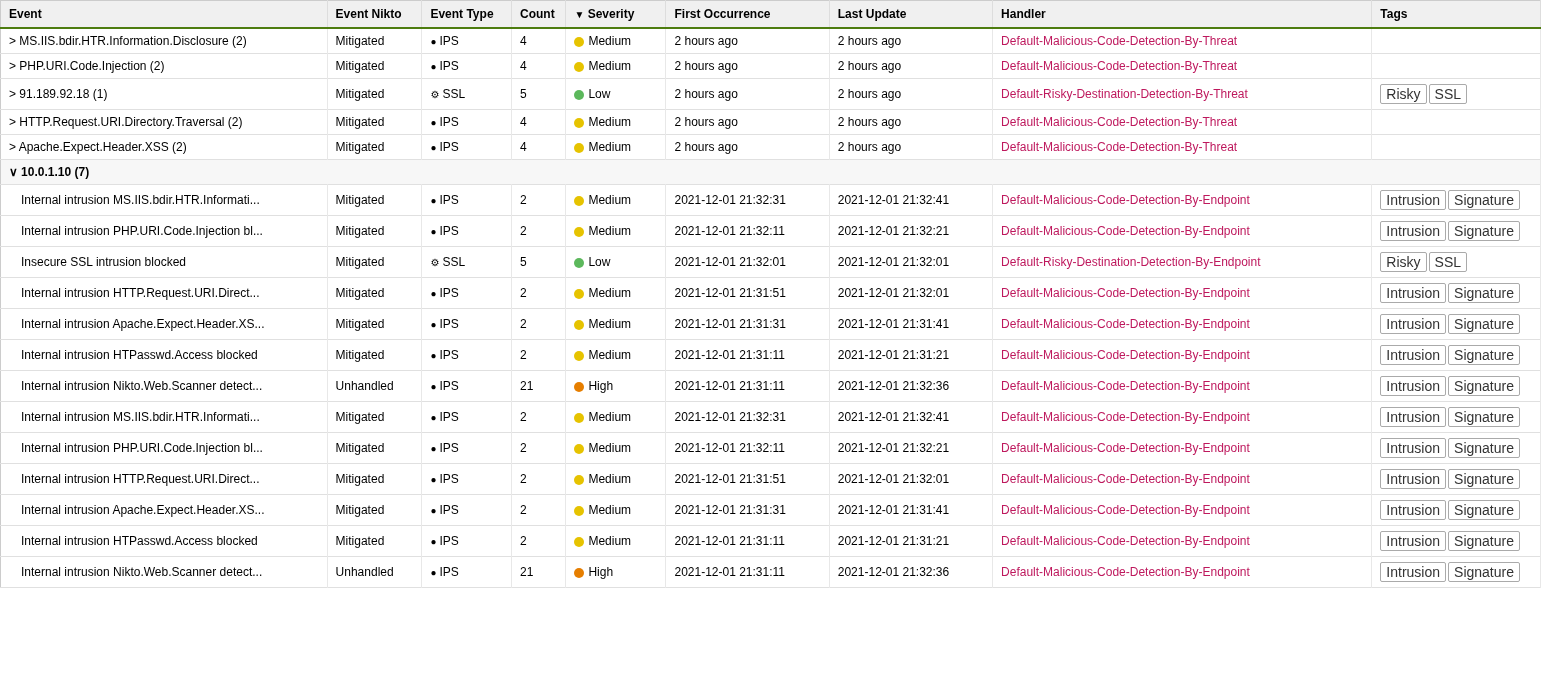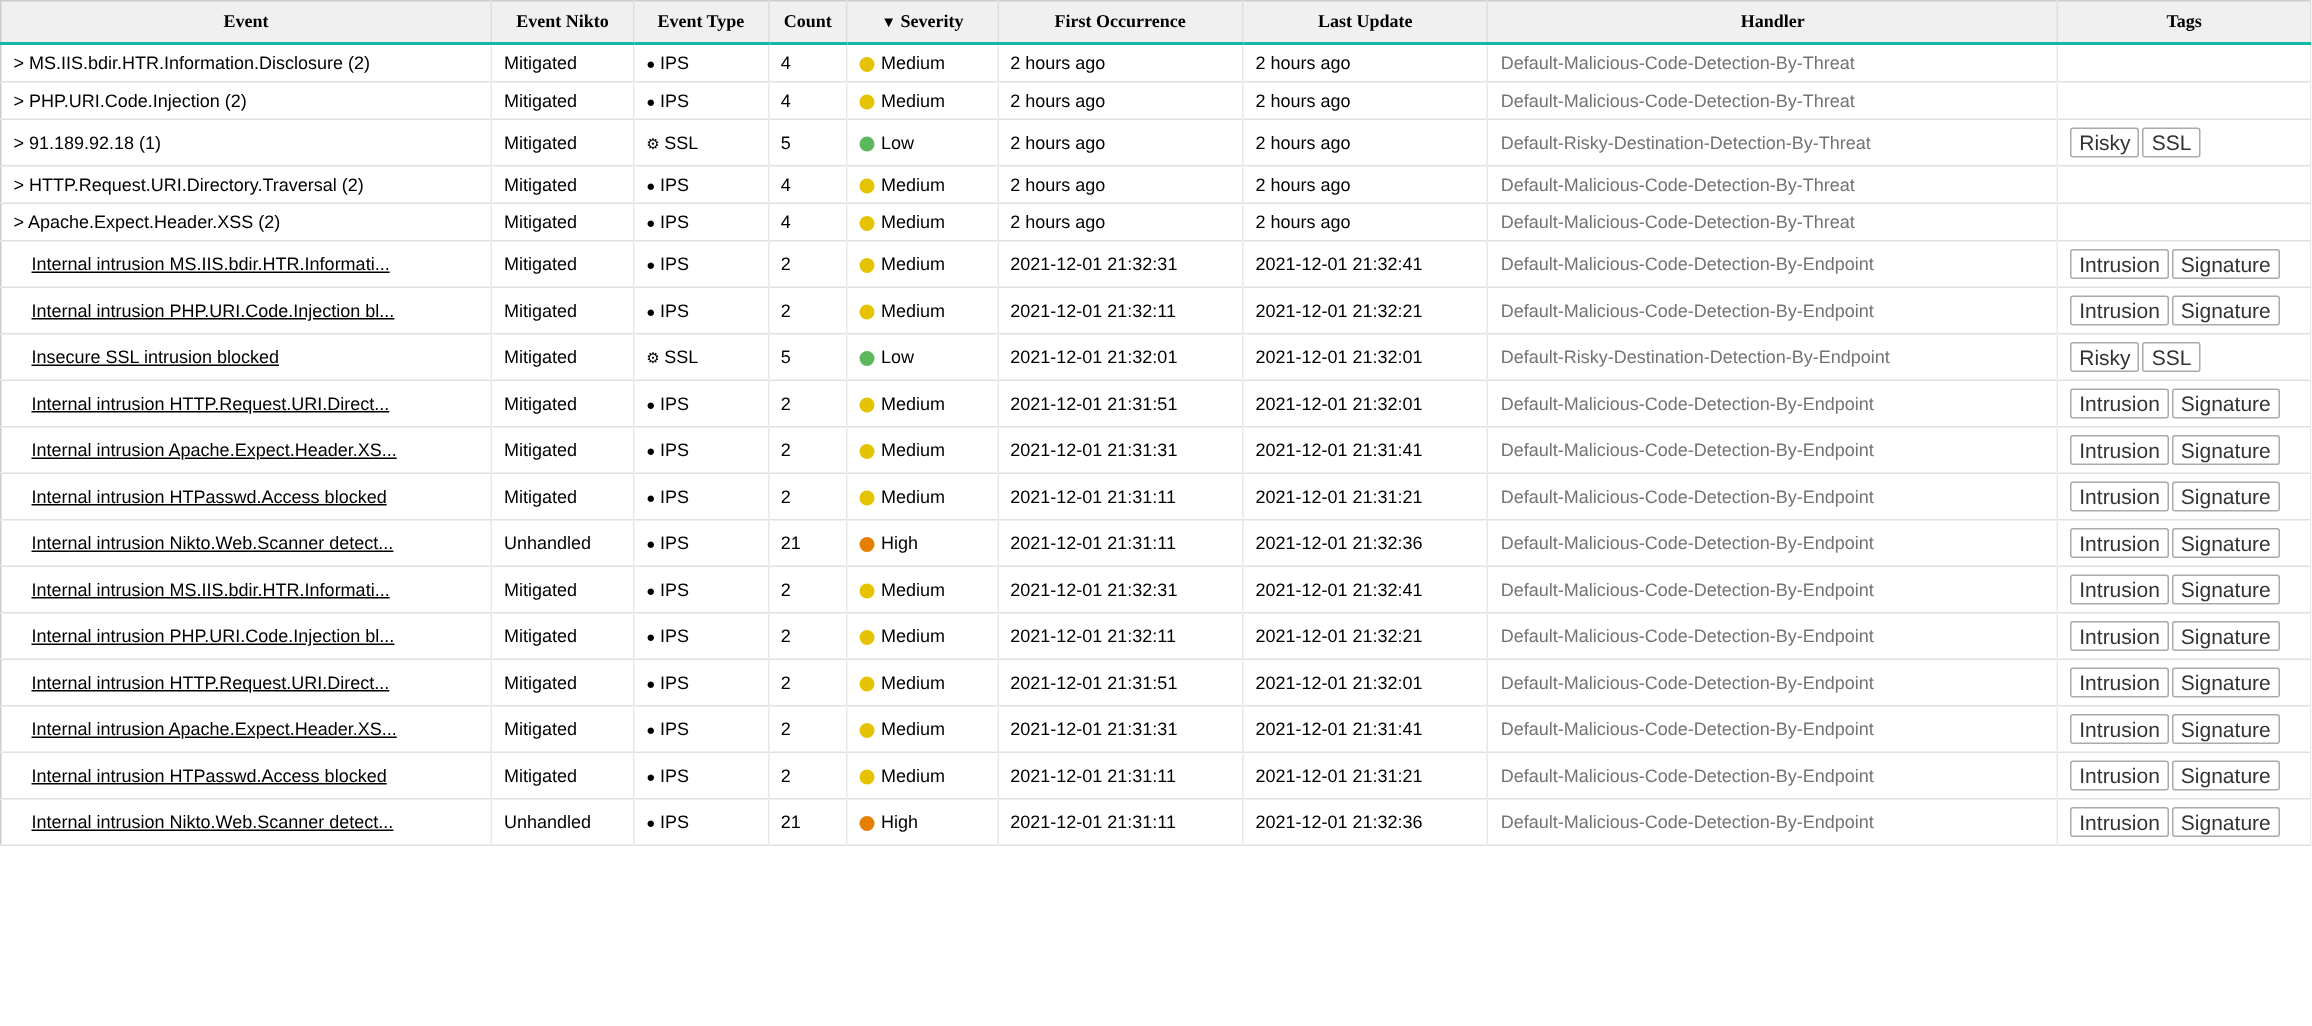--- a/index.html
+++ b/index.html
@@ -15,47 +15,45 @@
     table {
       width: 100%;
       border-collapse: collapse;
       border: 1px solid #ccc;
     }
     thead tr {
       background: #f0f0f0;
     }
     thead th {
       padding: 6px 8px;
-      text-align: center;
+      text-align: left;
       font-weight: bold;
       border-right: 1px solid #ddd;
-      border-bottom: 2px solid #14b8a6;
+      border-bottom: 2px solid #4d7c0f;
       white-space: nowrap;
-      font-family: Liberation Serif, serif;
     }
     tbody tr {
       border-bottom: 1px solid #e0e0e0;
     }
     tbody td {
       padding: 5px 8px;
       border-right: 1px solid #e8e8e8;
       vertical-align: middle;
       white-space: nowrap;
     }
     .group-header td {
       background: #f7f7f7;
       font-weight: bold;
       padding: 5px 8px;
     }
     .indent {
       padding-left: 20px;
-      text-decoration: underline;
     }
     .link {
-      color: #737373;
+      color: #be185d;
       text-decoration: none;
     }
     .tag {
       display: inline-block;
       border: 1px solid #aaa;
       border-radius: 2px;
       padding: 1px 5px;
       font-size: 14px;
       margin-right: 2px;
       background: #fff;
@@ -141,20 +139,23 @@
           <td>&gt; Apache.Expect.Header.XSS (2)</td>
           <td>Mitigated</td>
           <td><span style="font-size:10px; margin-right:3px;">●</span><span>IPS</span></td>
           <td>4</td>
           <td><span class="severity-dot dot-yellow"></span><span>Medium</span></td>
           <td>2 hours ago</td>
           <td>2 hours ago</td>
           <td><a class="link" href="#">Default-Malicious-Code-Detection-By-Threat</a></td>
           <td></td>
         </tr>
+        <tr class="group-header">
+          <td colspan="9">∨ 10.0.1.10 (7)</td>
+        </tr>
         <tr>
           <td class="indent">Internal intrusion MS.IIS.bdir.HTR.Informati...</td>
           <td>Mitigated</td>
           <td><span style="font-size:10px; margin-right:3px;">●</span><span>IPS</span></td>
           <td>2</td>
           <td><span class="severity-dot dot-yellow"></span><span>Medium</span></td>
           <td>2021-12-01 21:32:31</td>
           <td>2021-12-01 21:32:41</td>
           <td><a class="link" href="#">Default-Malicious-Code-Detection-By-Endpoint</a></td>
           <td><span class="tag">Intrusion</span><span class="tag">Signature</span></td>

